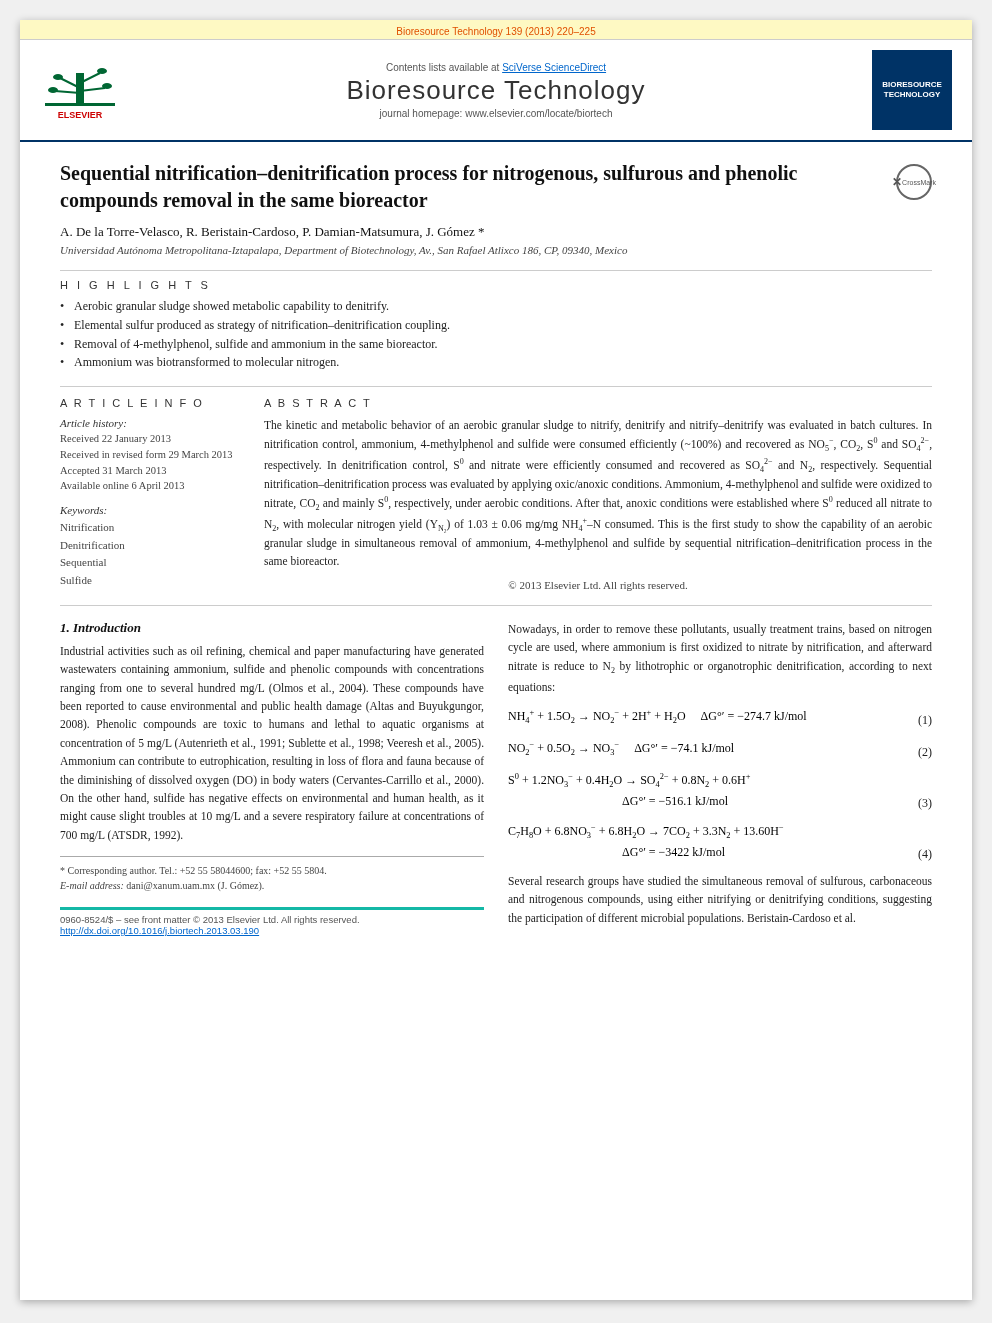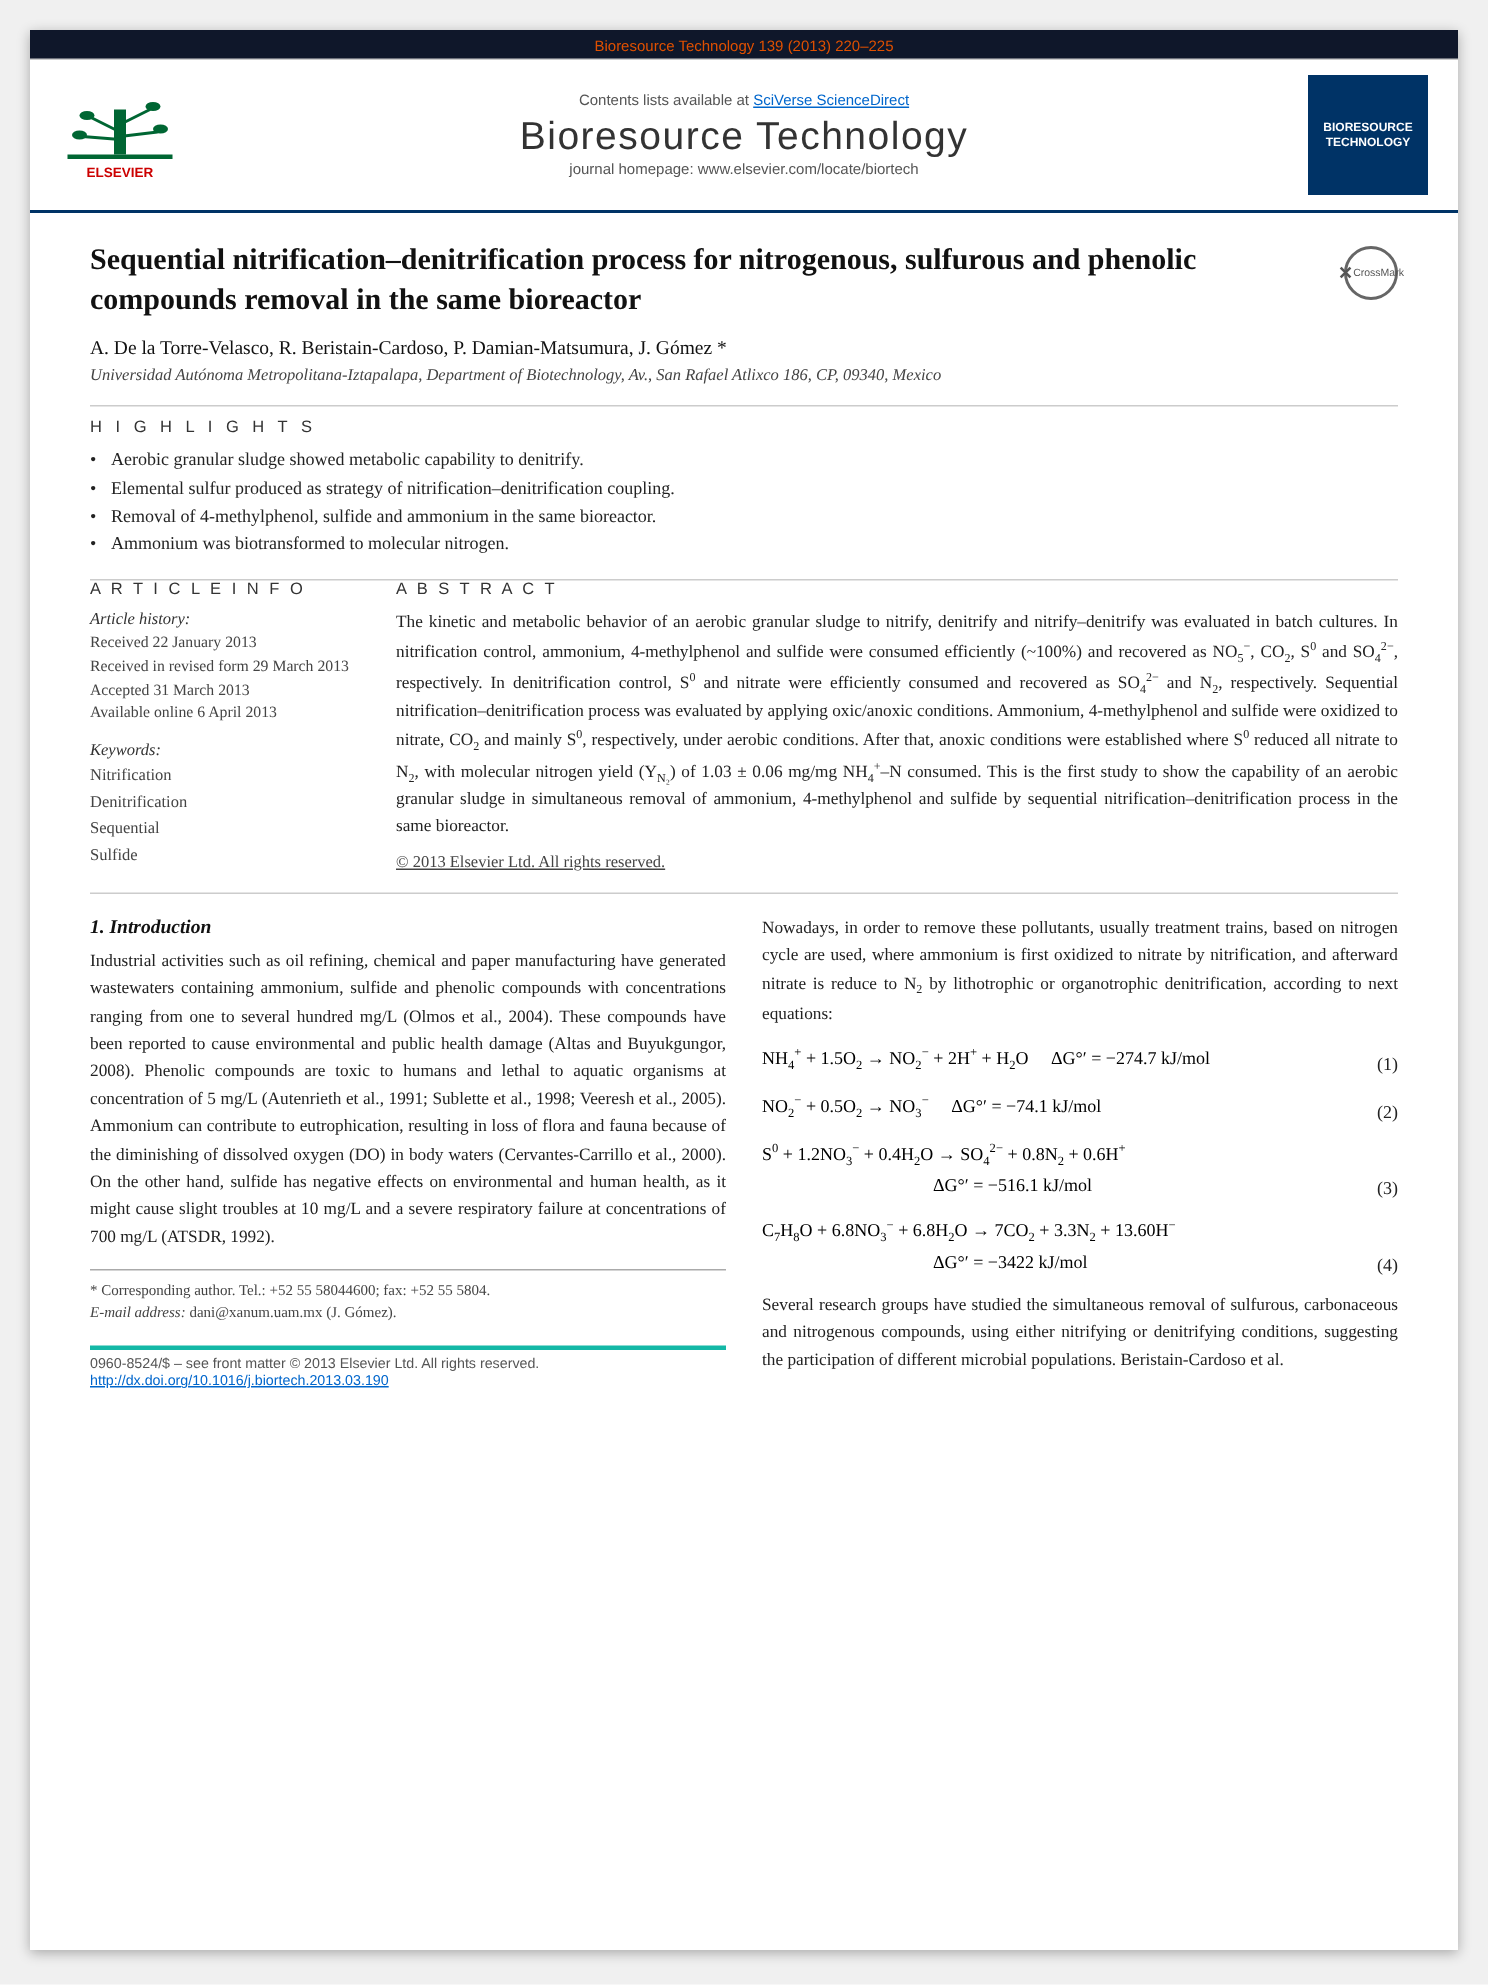--- a/index.html
+++ b/index.html
@@ -12,21 +12,21 @@
     }
     .page {
       background: #fff;
       width: 960px;
       min-height: 1280px;
       padding: 0;
       box-shadow: 0 2px 8px rgba(0,0,0,0.3);
     }
     
     .journal-top-bar {
-      background: #0f172a;
+      background: #fef9c3;
       text-align: center;
       padding: 6px 0 2px 0;
       font-size: 10px;
       color: #e05000;
       font-family: Arial, sans-serif;
       border-bottom: 1px solid #ccc;
     }
     
     .elsevier-header {
       display: flex;
@@ -151,20 +151,21 @@
       content: '•';
       position: absolute;
       left: 0;
     }
     
     .two-col {
       display: flex;
       gap: 24px;
       margin-top: 10px;
       border-top: 1px solid #ccc;
+      padding-top: 10px;
     }
     .col-left {
       width: 180px;
       flex-shrink: 0;
     }
     .col-right {
       flex: 1;
     }
     .article-info-label {
       font-size: 11px;
@@ -213,23 +214,22 @@
     }
     .abstract-text {
       font-size: 11.5px;
       color: #222;
       line-height: 1.55;
       text-align: justify;
     }
     .copyright-line {
       font-size: 11px;
       color: #444;
-      text-align: left;
+      text-align: center;
       margin-top: 8px;
-      text-decoration: underline;
     }
     
     .divider {
       border: none;
       border-top: 1px solid #ccc;
       margin: 14px 0;
     }
     .body-two-col {
       display: flex;
       gap: 24px;

